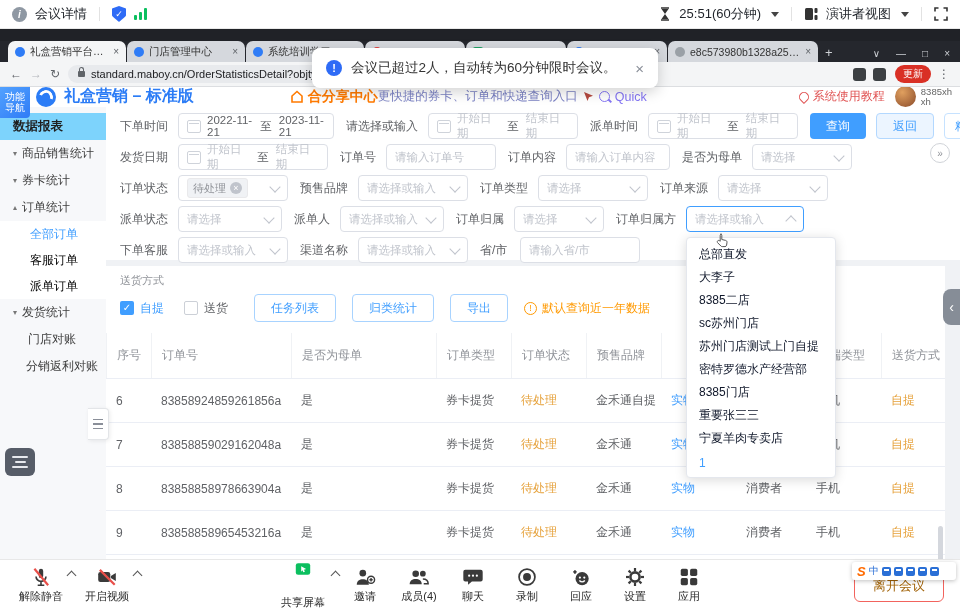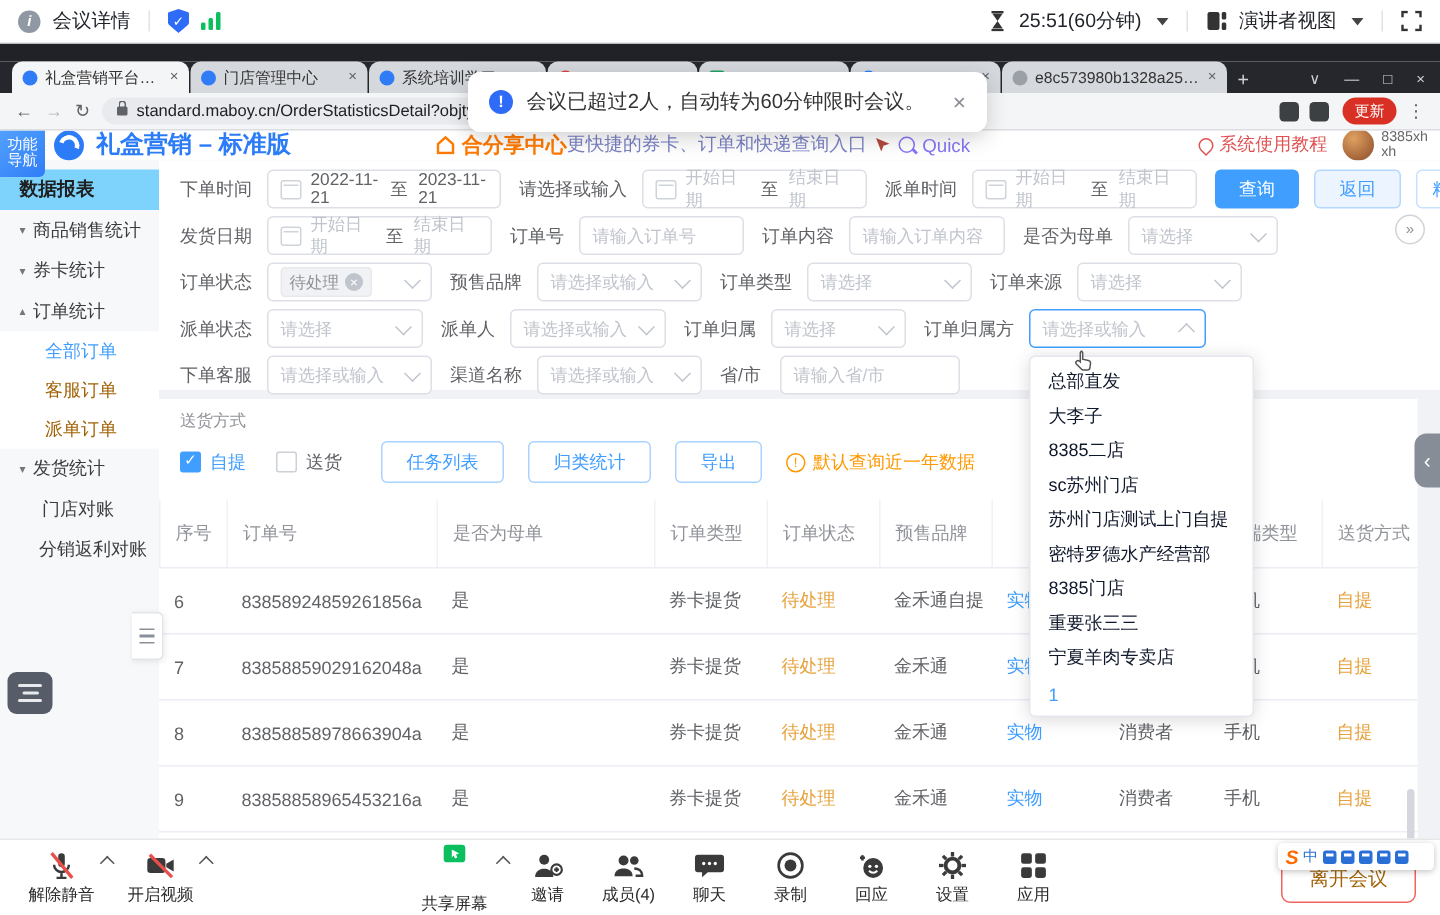--- a/index.html
+++ b/index.html
@@ -61,21 +61,21 @@
   .mag:after{content:"";position:absolute;width:4px;height:1.6px;background:#8576f5;transform:rotate(45deg);right:-3.4px;bottom:-1px;}
   .tut{margin-left:auto;display:flex;align-items:center;gap:4px;color:#e05252;font-size:12px;white-space:nowrap;}
   .pin{width:8px;height:8px;border:1.5px solid #e05252;border-radius:50% 50% 50% 0;transform:rotate(-45deg);}
   .avatar{width:21px;height:21px;border-radius:50%;background:radial-gradient(circle at 35% 30%,#e0a05f,#8a4b2a);margin-left:10px;flex:0 0 auto;}
   .uname{font-size:9.5px;color:#666;line-height:10px;margin:0 8px 0 5px;}
   
   .sidebar{position:absolute;top:21px;left:0;width:106px;bottom:0;background:#f7f8fa;border-right:1px solid #e8e8e8;font-size:12px;color:#454545;}
   .side-head{height:27px;background:#7dd3fc;display:flex;align-items:center;padding-left:13px;font-weight:bold;color:#1f1f1f;font-size:12.5px;margin-top:6px;}
   .side-item{height:27px;display:flex;align-items:center;padding-left:13px;gap:5px;color:#3c3c3c;}
   .side-item .tri{font-size:8px;color:#777;}
-  .side-sub{height:26px;display:flex;align-items:center;padding-left:30px;color:#a16207;background:#fff;}
+  .side-sub{height:26px;display:flex;align-items:center;padding-left:30px;color:#000000;background:#fff;}
   .side-sub.active{color:#409eff;}
   .side-handle{position:absolute;left:88px;top:322px;width:20px;height:30px;background:#fff;border:1px solid #e3e5e8;border-left:none;
                border-radius:0 4px 4px 0;box-shadow:1px 1px 4px rgba(0,0,0,.08);z-index:30;display:flex;flex-direction:column;gap:3px;align-items:center;justify-content:center;}
   .side-handle i{display:block;width:10px;height:1.6px;background:#8a8f99;}
   
   .main{position:absolute;top:21px;left:106px;right:0;bottom:0;}
   .fpanel{position:absolute;top:0;left:0;right:0;height:159px;background:#fff;padding-top:6px;border-bottom:6px solid #f0f2f5;box-sizing:border-box;}
   .frow{display:flex;align-items:center;height:26px;margin:0 14px 5px 14px;font-size:12px;color:#606266;}
   .lbl{flex:0 0 auto;margin-right:6px;white-space:nowrap;}
   .w76{width:76px;}.w64{width:64px;}.w52{width:52px;}.w40{width:40px;}.w34{width:34px;}

